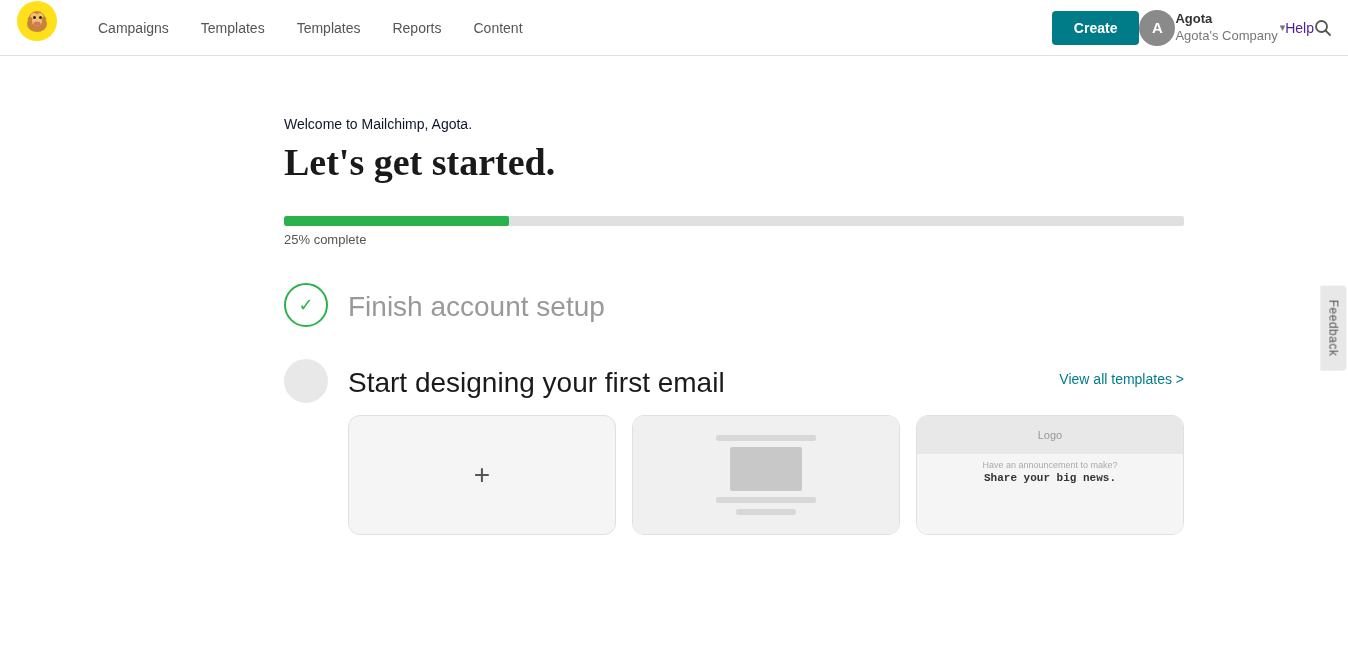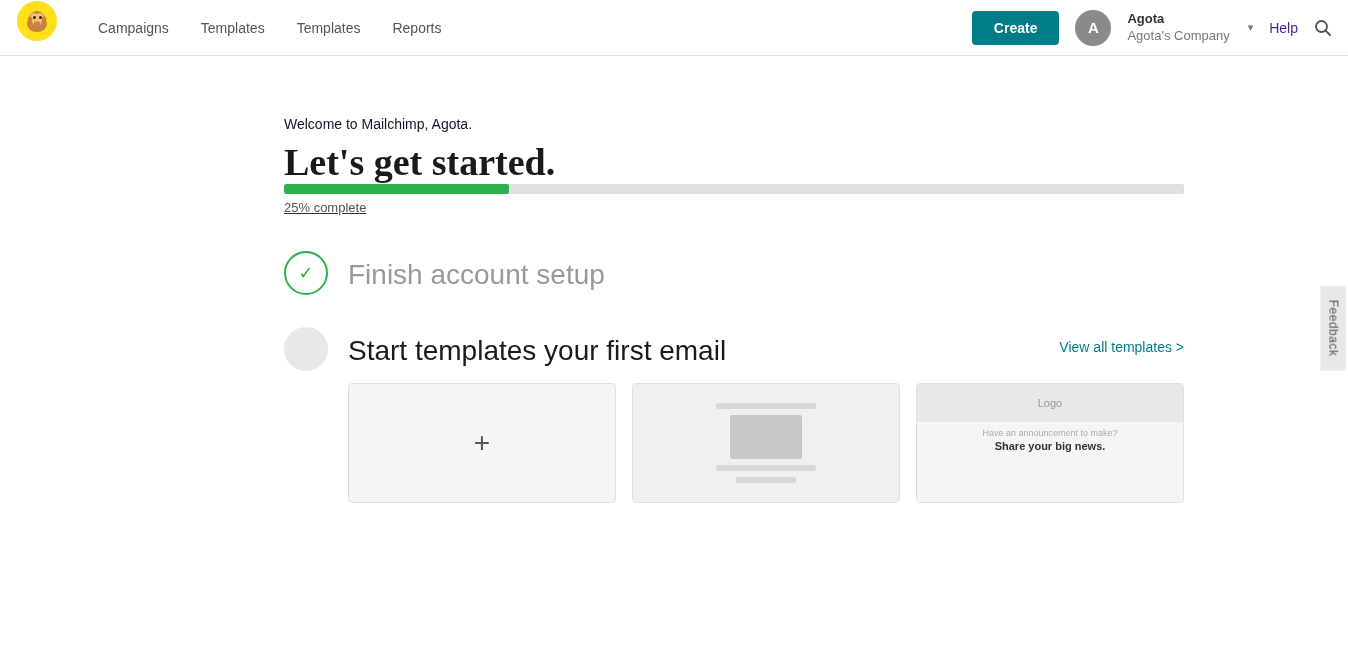--- a/index.html
+++ b/index.html
@@ -33,21 +33,21 @@
       color: #555;
       cursor: pointer;
       height: 56px;
       display: flex;
       align-items: center;
       text-decoration: none;
     }
     .navbar-right {
       display: flex;
       align-items: center;
-      gap: 16px;
+      gap: 0;
     }
     .create-btn {
       background: #007c89;
       color: #fff;
       border: none;
       border-radius: 4px;
       padding: 9px 22px;
       font-size: 14px;
       font-weight: 600;
       cursor: pointer;
@@ -120,27 +120,27 @@
     .welcome-text {
       font-size: 14px;
       color: #0f172a;
       margin-bottom: 8px;
     }
 
     .headline {
       font-size: 38px;
       font-weight: 700;
       color: #1a1a1a;
+      margin-bottom: 32px;
       font-family: Georgia, 'Times New Roman', serif;
     }
 
     
     .progress-container {
       margin-bottom: 4px;
-      text-decoration: underline;
     }
     .progress-bar-bg {
       width: 1030px;
       max-width: 100%;
       height: 10px;
       background: #e0e0e0;
       border-radius: 2px;
       overflow: hidden;
     }
     .progress-bar-fill {
@@ -223,21 +223,21 @@
 
     .templates-grid {
       display: grid;
       grid-template-columns: repeat(3, 1fr);
       gap: 16px;
       max-width: 930px;
     }
 
     .template-card {
       border: 1px solid #e0e0e0;
-      border-radius: 4px;
+      border-radius: 12px;
       height: 120px;
       overflow: hidden;
       cursor: pointer;
       display: flex;
       align-items: center;
       justify-content: center;
       background: #f5f5f5;
       position: relative;
     }
 
@@ -302,20 +302,21 @@
     .template-announce-subtext {
       font-size: 9px;
       color: #aaa;
       margin-bottom: 2px;
     }
     .template-announce-text {
       font-size: 11px;
       font-weight: 700;
       color: #333;
       text-align: center;
+      font-family: Liberation Mono, monospace;
     }
   </style>
 </head>
 <body>
 
 <nav class="navbar">
 
   <div class="navbar-logo">
     <svg viewBox="0 0 42 42" xmlns="http://www.w3.org/2000/svg">
       <circle cx="21" cy="21" r="20" fill="#FFE01B"></circle>
@@ -331,20 +332,21 @@
       <ellipse cx="14" cy="19" rx="2.5" ry="2" fill="#c8833b"></ellipse>
       <ellipse cx="28" cy="19" rx="2.5" ry="2" fill="#c8833b"></ellipse>
     </svg>
   </div>
 
   <div class="navbar-nav">
     <a class="navbar-nav-item">Campaigns</a>
     <a class="navbar-nav-item">Templates</a>
     <a class="navbar-nav-item">Templates</a>
     <a class="navbar-nav-item">Reports</a>
+    <a class="navbar-nav-item">Content</a>
   </div>
 
   <div class="navbar-right">
     <button class="create-btn">Create</button>
     <div class="user-avatar">A</div>
     <div class="user-info">
       <span class="user-name">Agota</span>
       <span class="user-company">Agota's Company</span>
     </div>
     <span class="dropdown-arrow">▾</span>
@@ -379,21 +381,21 @@
       </div>
       <div class="step-content">
         <p class="step-title">Finish account setup</p>
       </div>
     </div>
 
     <div class="step-row">
       <div class="step-circle inactive"></div>
       <div class="step-content">
         <div class="templates-header">
-          <p class="step-title active-step">Start templates your first email</p>
+          <p class="step-title active-step">Start designing your first email</p>
           <a class="view-all-link">View all templates &gt;</a>
         </div>
 
         <div class="templates-grid">
 
           <div class="template-card">
             <span class="template-plus">+</span>
           </div>
 
           <div class="template-card">

